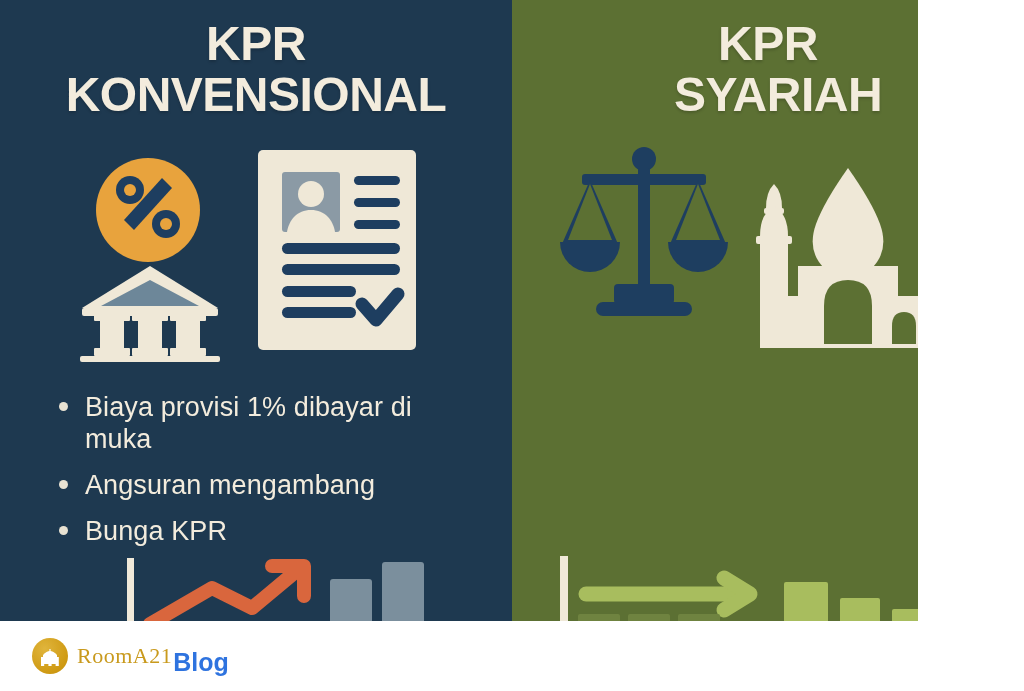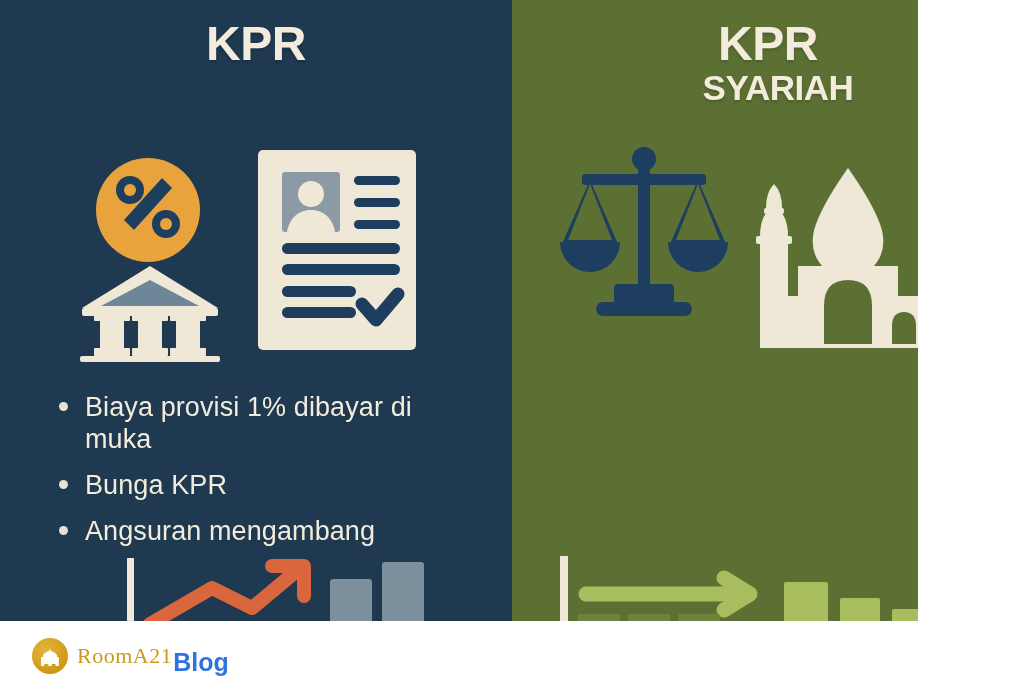--- a/index.html
+++ b/index.html
@@ -32,21 +32,21 @@
     text-align:center;
     color:#f3ecdd;
     font-weight:800;
     line-height:0.98;
     letter-spacing:-0.5px;
     text-shadow:0 2px 3px rgba(0,0,0,.18);
   }
   #title-left{font-size:48px;}
   #title-left .l2{font-size:48px;display:block;margin-top:4px;}
   #title-right{font-size:48px;}
-  #title-right .l2{font-size:35px;display:block;margin-top:4px;margin-left:20px;}
+  #title-right .l2{font-size:48px;display:block;margin-top:4px;margin-left:20px;}
   .panel-title .l1{display:block;}
 
   
   .icons-row{position:absolute;top:136px;left:0;right:0;height:225px;}
 
   
   .bullets{
     position:absolute;
     color:#f3ecdd;
     font-size:27px;
@@ -102,20 +102,21 @@
 </style>
 </head>
 <body>
 
 <div id="canvas">
 
   <div class="panel" id="panel-left" style="background: rgb(30, 57, 80);">
 
     <div class="panel-title" id="title-left">
       <span class="l1">KPR</span>
+      <span class="l2">KONVENSIONAL</span>
     </div>
 
     <div class="icons-row">
 
       <svg style="position:absolute;left:96px;top:22px;" width="104" height="104" viewBox="0 0 104 104">
         <circle cx="52" cy="52" r="52" fill="#e8a33d"></circle>
         <g fill="#1e3e60">
           <path d="M28 62 L66 20 L76 30 L38 72 Z"></path>
           <circle cx="34" cy="32" r="14" fill="#1e3e60"></circle>
           <circle cx="34" cy="32" r="6" fill="#e8a33d"></circle>
@@ -160,25 +161,25 @@
       </svg>
     </div>
 
     <div class="bullets" id="bullets-left">
       <div class="bullet-item">
         <span class="dot"></span>
         <span>Biaya provisi 1% dibayar di muka</span>
       </div>
       <div class="bullet-item">
         <span class="dot"></span>
-        <span>Bunga KPR</span>
+        <span>Angsuran mengambang</span>
       </div>
       <div class="bullet-item">
         <span class="dot"></span>
-        <span>Angsuran mengambang</span>
+        <span>Bunga KPR</span>
       </div>
     </div>
 
     <div class="chart-deco">
       <svg width="512" height="75" viewBox="0 0 512 75">
         <rect x="127" y="12" width="7" height="70" fill="#f0e9d9"></rect>
         <path d="M150 78 L212 42 L252 62 L300 22" fill="none" stroke="#d9663d" stroke-width="14" stroke-linecap="round" stroke-linejoin="round"></path>
         <path d="M272 20 L304 20 L304 50" fill="none" stroke="#d9663d" stroke-width="14" stroke-linecap="round" stroke-linejoin="round"></path>
         <rect x="330" y="33" width="42" height="50" rx="3" fill="#7b8f9d"></rect>
         <rect x="382" y="16" width="42" height="67" rx="3" fill="#7b8f9d"></rect>

